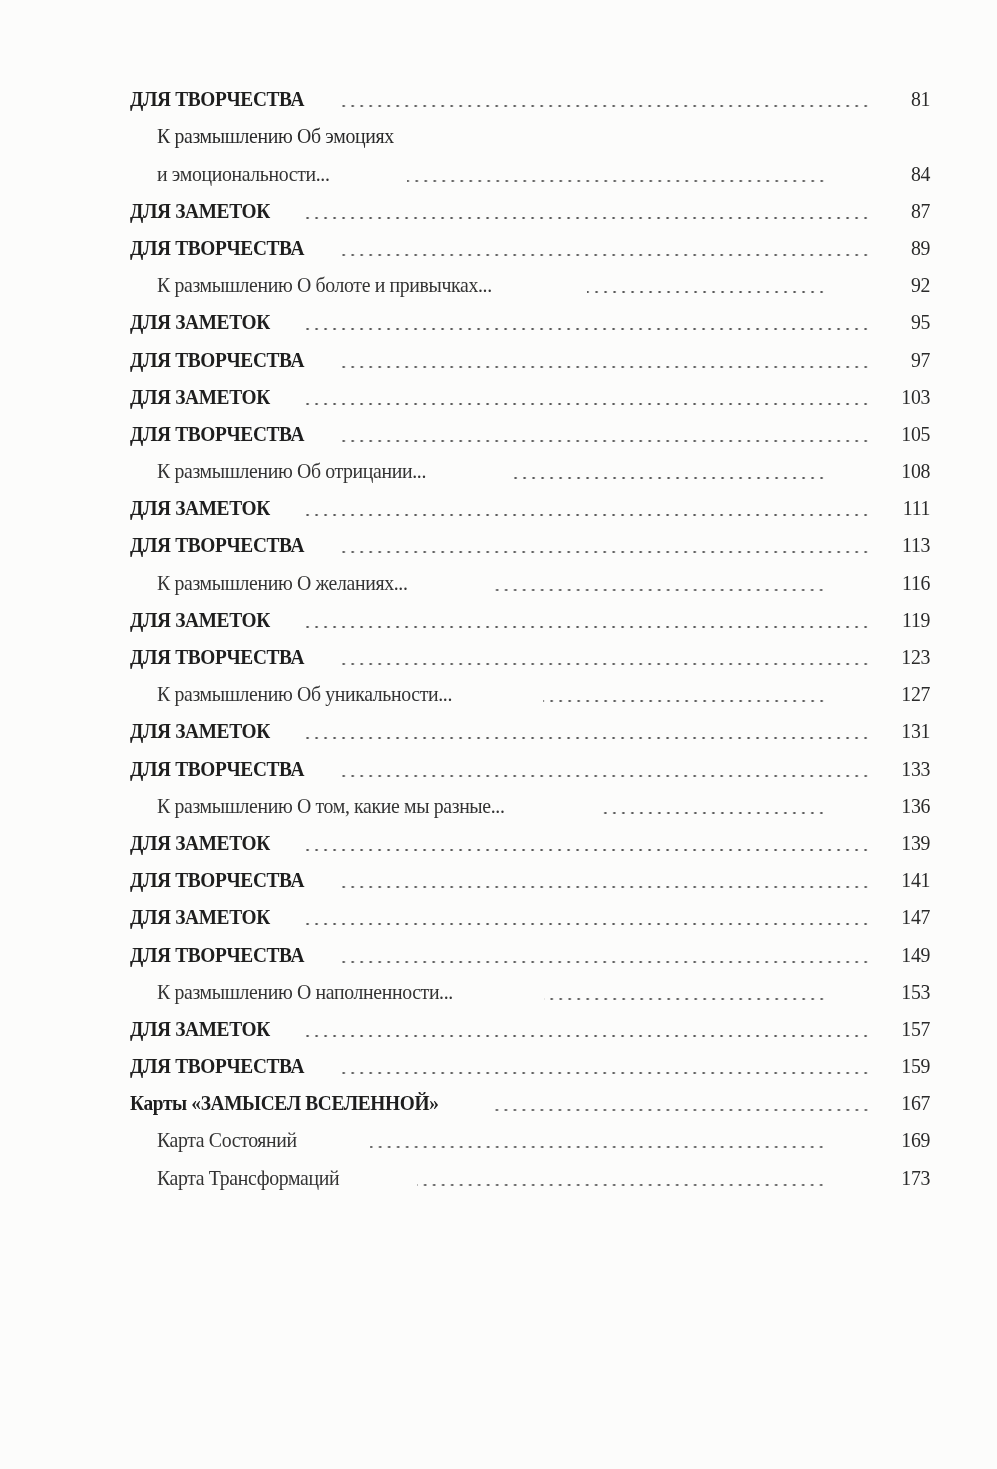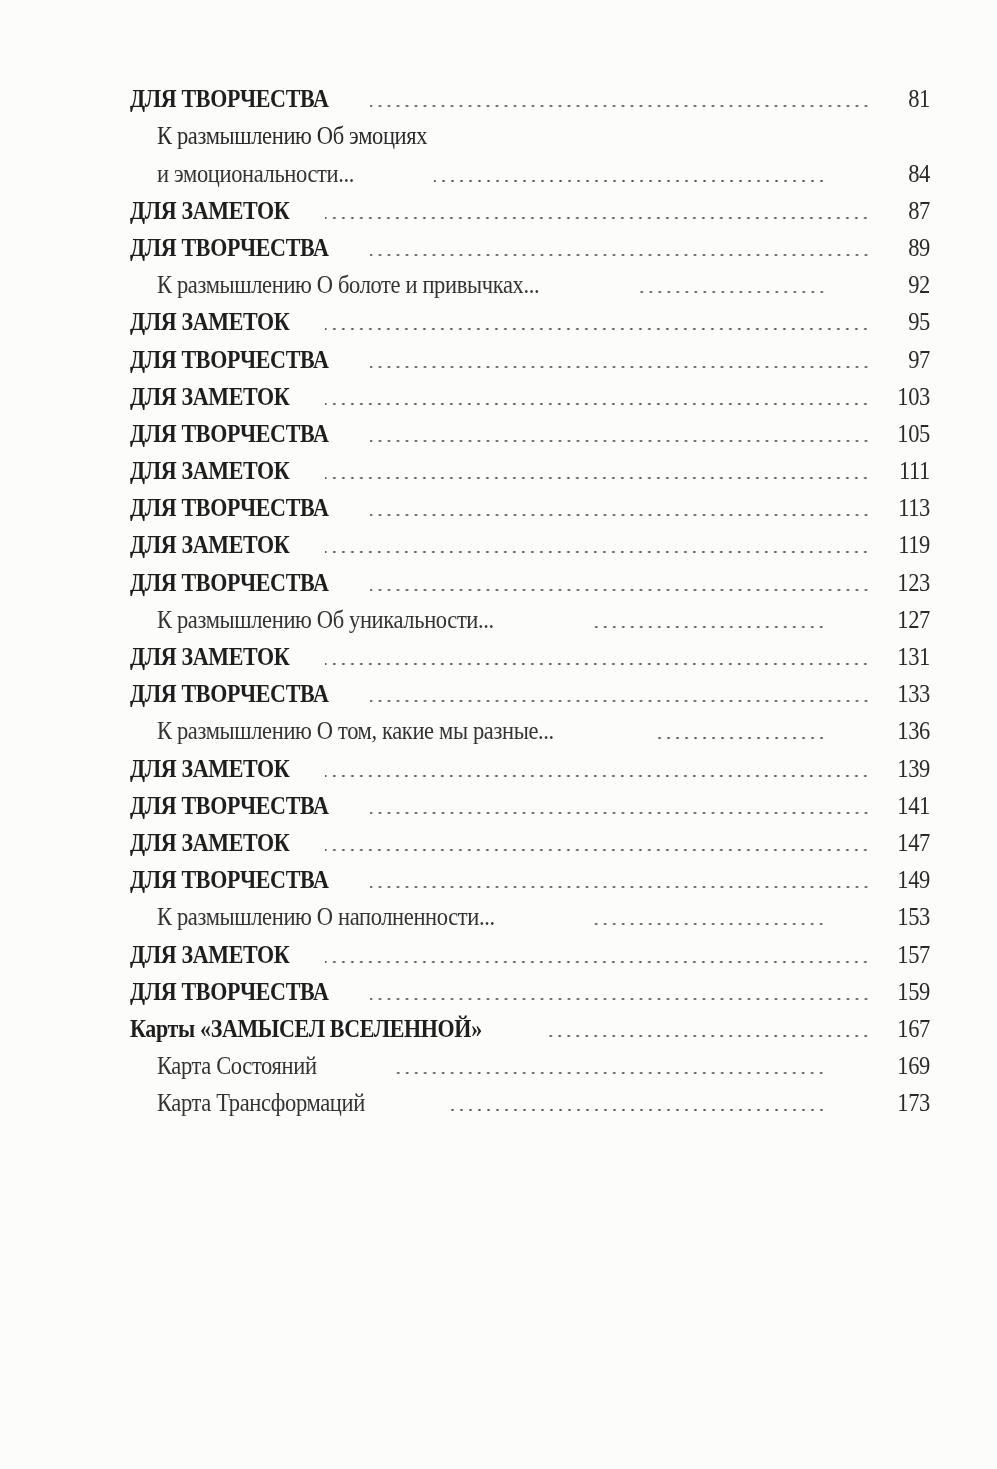--- a/index.html
+++ b/index.html
@@ -2,21 +2,21 @@
 <html><head>
 <meta charset="utf-8">
 <style>
   html, body { margin:0; padding:0; }
   body {
     width:997px; height:1469px; background:#fcfcfb; position:relative; overflow:hidden;
     font-family:"Liberation Serif", "DejaVu Serif", serif; color:#2a2a2a;
   }
   .toc { position:absolute; left:130px; top:80px; width:800px; }
   .row {
-    display:flex; align-items:flex-end; height:37.2px; font-size:25px; line-height:37px;
+    display:flex; align-items:flex-end; height:37.2px; font-size:22px; line-height:37px;
     letter-spacing:-0.4px;
   }
   .row.main .title { font-weight:bold; color:#1e1e1e; font-stretch:condensed; }
   .row.sub { padding-left:27px;gap:44px; }
   .row.sub .title { color:#333; }
   .row.cont { padding-left:27px; }
   .title { white-space:nowrap; transform-origin:left bottom; }
   .main .title { transform:scaleX(0.88); }
   .sub .title, .cont .title { transform:scaleX(0.9); }
   .dots {
@@ -71,29 +71,39 @@
     <div class="row main">
       <span class="title">ДЛЯ ЗАМЕТОК</span>
       <span class="dots"></span>
       <span class="page">103</span>
     </div>
     <div class="row main">
       <span class="title">ДЛЯ ТВОРЧЕСТВА</span>
       <span class="dots"></span>
       <span class="page">105</span>
     </div>
+    <div class="row sub">
+      <span class="title">К размышлению Об отрицании...</span>
+      <span class="dots"></span>
+      <span class="page">108</span>
+    </div>
     <div class="row main">
       <span class="title">ДЛЯ ЗАМЕТОК</span>
       <span class="dots"></span>
       <span class="page">111</span>
     </div>
     <div class="row main">
       <span class="title">ДЛЯ ТВОРЧЕСТВА</span>
       <span class="dots"></span>
       <span class="page">113</span>
+    </div>
+    <div class="row sub">
+      <span class="title">К размышлению О желаниях...</span>
+      <span class="dots"></span>
+      <span class="page">116</span>
     </div>
     <div class="row main">
       <span class="title">ДЛЯ ЗАМЕТОК</span>
       <span class="dots"></span>
       <span class="page">119</span>
     </div>
     <div class="row main">
       <span class="title">ДЛЯ ТВОРЧЕСТВА</span>
       <span class="dots"></span>
       <span class="page">123</span>

